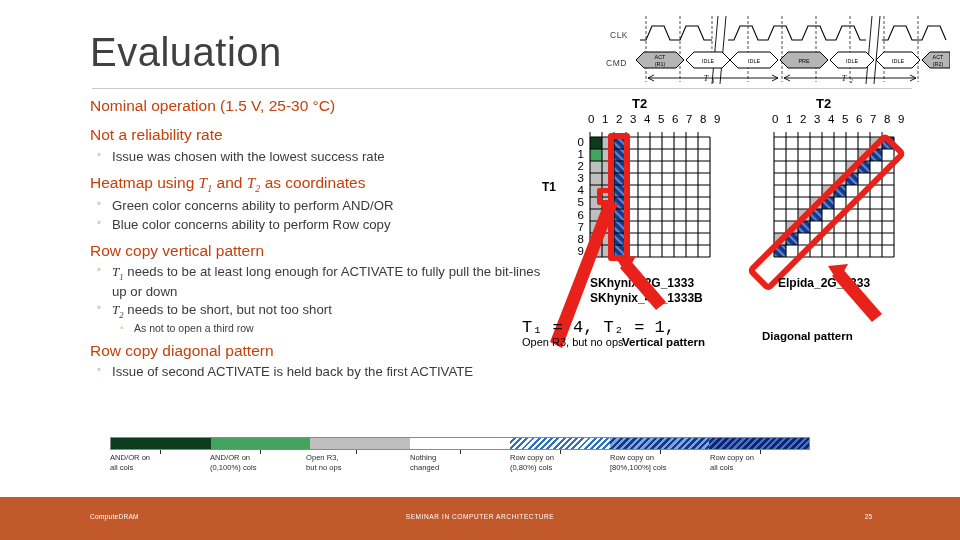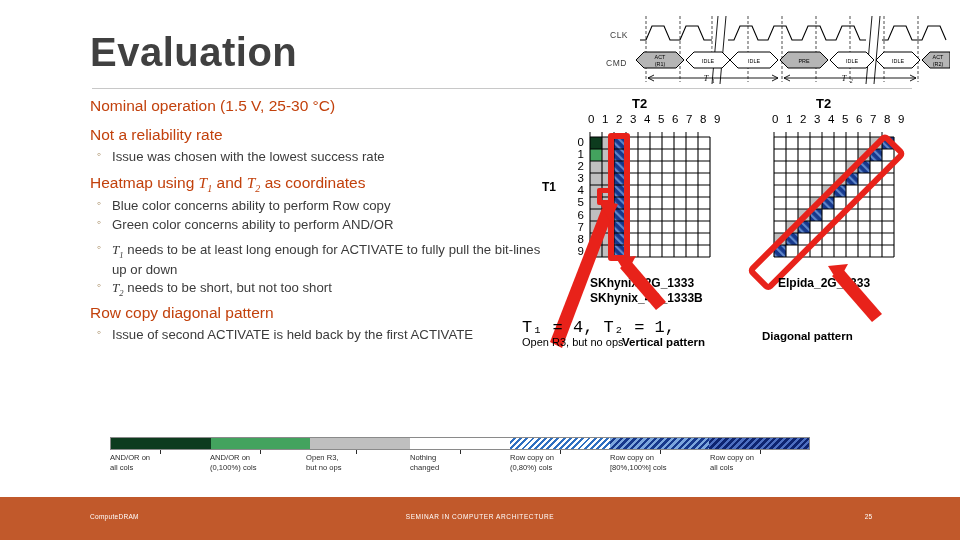--- a/index.html
+++ b/index.html
@@ -5,21 +5,21 @@
   html,body{margin:0;padding:0;}
   body{
     width:960px;height:540px;overflow:hidden;
     background:#ffffff;
     font-family:"Liberation Sans", sans-serif;
     position:relative;
   }
   
   #title{
     position:absolute;left:90px;top:30px;
-    font-size:40px;color:#404040;font-weight:700;
+    font-size:40px;color:#404040;font-weight:400;
     letter-spacing:0.5px;
   }
   #title-rule{
     position:absolute;left:92px;top:88px;width:820px;height:1px;
     background:#c8c8c8;
   }
   
   #bullets{
     position:absolute;left:90px;top:96px;width:460px;
     color:#3b3b3b;
@@ -94,25 +94,27 @@
 <div id="title">Evaluation</div>
 <div id="title-rule"></div>
 
 <div id="bullets">
   <p class="lvl1">Nominal operation (1.5 V, 25-30 °C)</p>
   <div class="gap"></div>
   <p class="lvl1">Not a reliability rate</p>
   <p class="lvl2">Issue was chosen with the lowest success rate</p>
   <div class="gap"></div>
   <p class="lvl1">Heatmap using <i class="mv">T<sub>1</sub></i> and <i class="mv">T<sub>2</sub></i> as coordinates</p>
+  <p class="lvl2">Green color concerns ability to perform AND/OR</p>
   <p class="lvl2">Blue color concerns ability to perform Row copy</p>
-  <p class="lvl2">Green color concerns ability to perform AND/OR</p>
   <div class="gap"></div>
+  <p class="lvl1">Row copy vertical pattern</p>
   <p class="lvl2"><i class="mv">T<sub>1</sub></i> needs to be at least long enough for ACTIVATE to fully pull the bit-lines up or down</p>
   <p class="lvl2"><i class="mv">T<sub>2</sub></i> needs to be short, but not too short</p>
+  <p class="lvl3">As not to open a third row</p>
   <div class="gap-s"></div>
   <p class="lvl1">Row copy diagonal pattern</p>
   <p class="lvl2">Issue of second ACTIVATE is held back by the first ACTIVATE</p>
 </div>
 
 <div id="timing">
   <div class="lbl" style="left:10px;top:22px;">CLK</div>
   <div class="lbl" style="left:6px;top:50px;">CMD</div>
   <svg width="350" height="86" style="position:absolute;left:0;top:0;">
 

